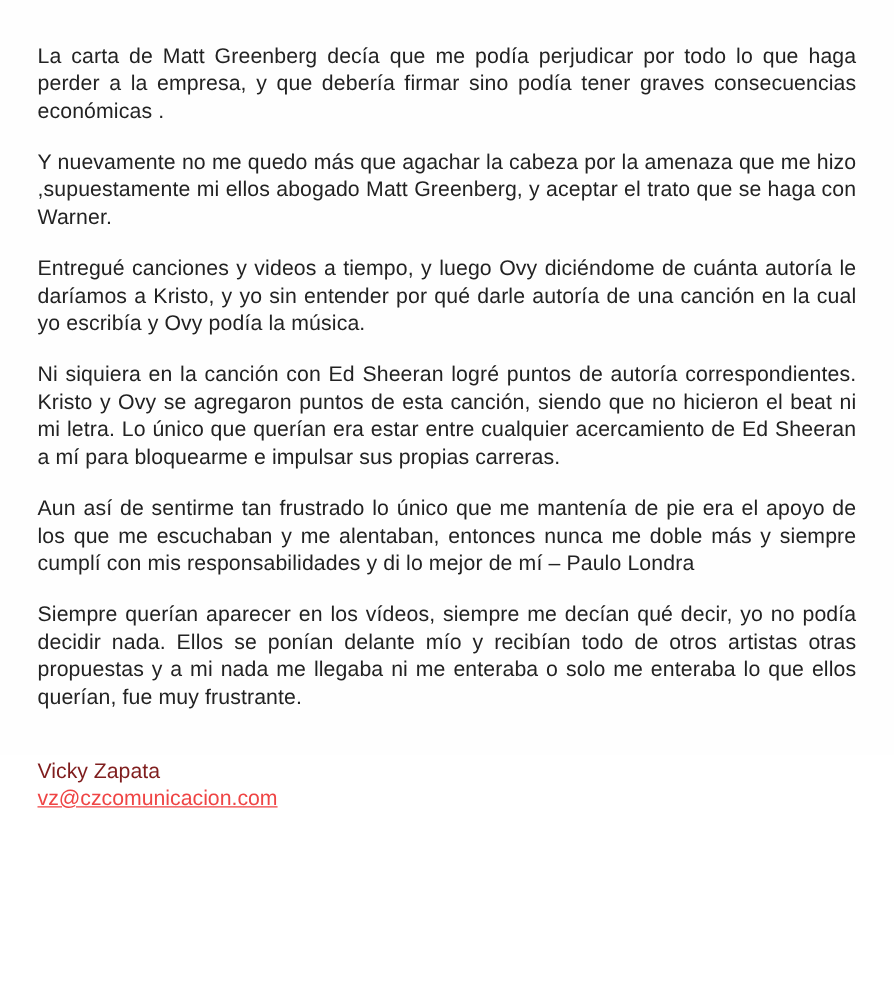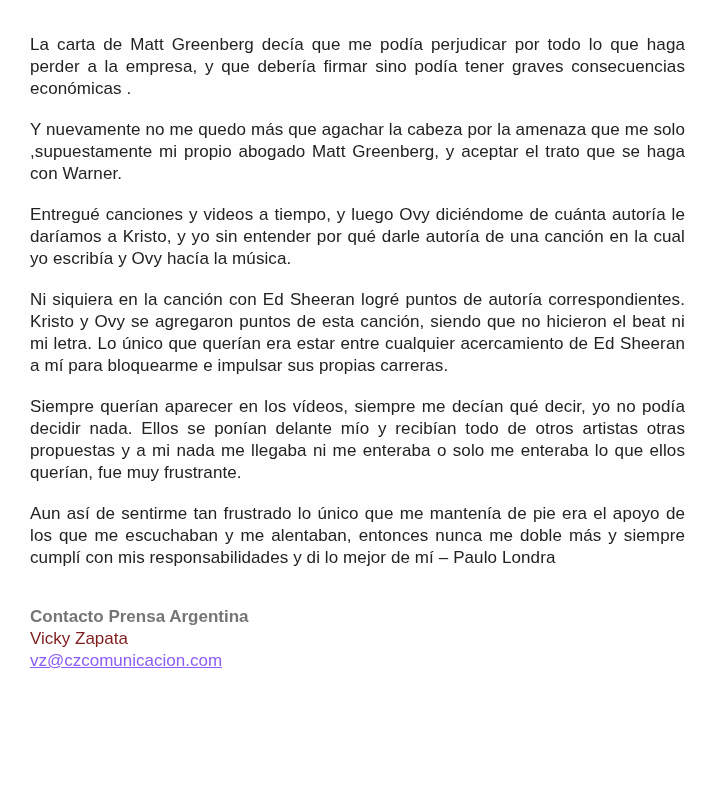--- a/index.html
+++ b/index.html
@@ -42,36 +42,35 @@
     text-align: left;
   }
   .contact .contact-heading {
     font-weight: bold;
     color: #757575;
   }
   .contact a.contact-email {
     display: inline-block;
     font-size: 17px;
     line-height: 22px;
-    color: #8b5cf6;
+    color: #ef4444;
     text-decoration: underline;
     cursor: pointer;
   }
 </style>
 </head>
 <body>
 
 <div class="page">
   <div class="body-text">
     <p>La carta de Matt Greenberg decía que me podía perjudicar por todo lo que haga perder a la empresa, y que debería firmar sino podía tener graves consecuencias económicas .</p>
-    <p>Y nuevamente no me quedo más que agachar la cabeza por la amenaza que me solo ,supuestamente mi propio abogado Matt Greenberg, y aceptar el trato que se haga con Warner.</p>
-    <p>Entregué canciones y videos a tiempo, y luego Ovy diciéndome de cuánta autoría le daríamos a Kristo, y yo sin entender por qué darle autoría de una canción en la cual yo escribía y Ovy hacía la música.</p>
+    <p>Y nuevamente no me quedo más que agachar la cabeza por la amenaza que me hizo ,supuestamente mi ellos abogado Matt Greenberg, y aceptar el trato que se haga con Warner.</p>
+    <p>Entregué canciones y videos a tiempo, y luego Ovy diciéndome de cuánta autoría le daríamos a Kristo, y yo sin entender por qué darle autoría de una canción en la cual yo escribía y Ovy podía la música.</p>
     <p>Ni siquiera en la canción con Ed Sheeran logré puntos de autoría correspondientes. Kristo y Ovy se agregaron puntos de esta canción, siendo que no hicieron el beat ni mi letra. Lo único que querían era estar entre cualquier acercamiento de Ed Sheeran a mí para bloquearme e impulsar sus propias carreras.</p>
+    <p>Aun así de sentirme tan frustrado lo único que me mantenía de pie era el apoyo de los que me escuchaban y me alentaban, entonces nunca me doble más y siempre cumplí con mis responsabilidades y di lo mejor de mí – Paulo Londra</p>
     <p>Siempre querían aparecer en los vídeos, siempre me decían qué decir, yo no podía decidir nada. Ellos se ponían delante mío y recibían todo de otros artistas otras propuestas y a mi nada me llegaba ni me enteraba o solo me enteraba lo que ellos querían, fue muy frustrante.</p>
-    <p>Aun así de sentirme tan frustrado lo único que me mantenía de pie era el apoyo de los que me escuchaban y me alentaban, entonces nunca me doble más y siempre cumplí con mis responsabilidades y di lo mejor de mí – Paulo Londra</p>
   </div>
 
   <div class="contact">
-    <p class="contact-heading">Contacto Prensa Argentina</p>
     <p>Vicky Zapata</p>
     <a class="contact-email" href="#">vz@czcomunicacion.com</a>
   </div>
 </div>
 
 </body></html>

